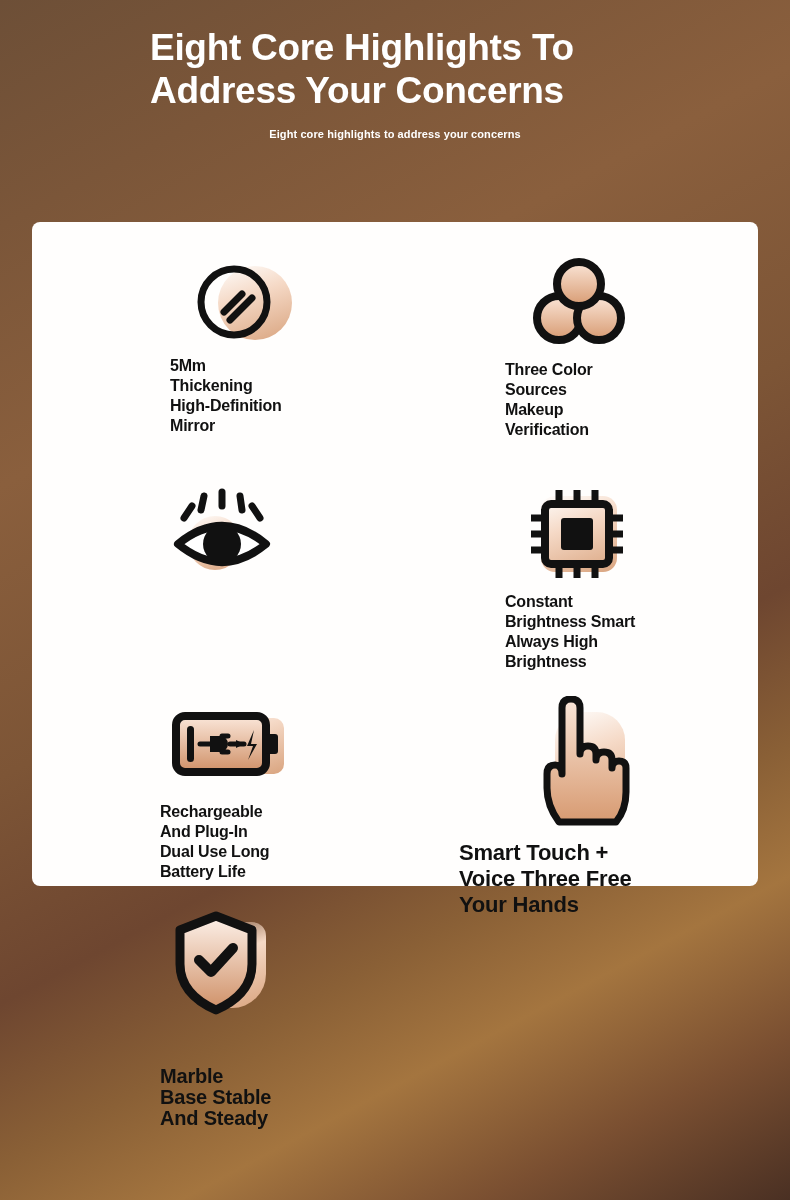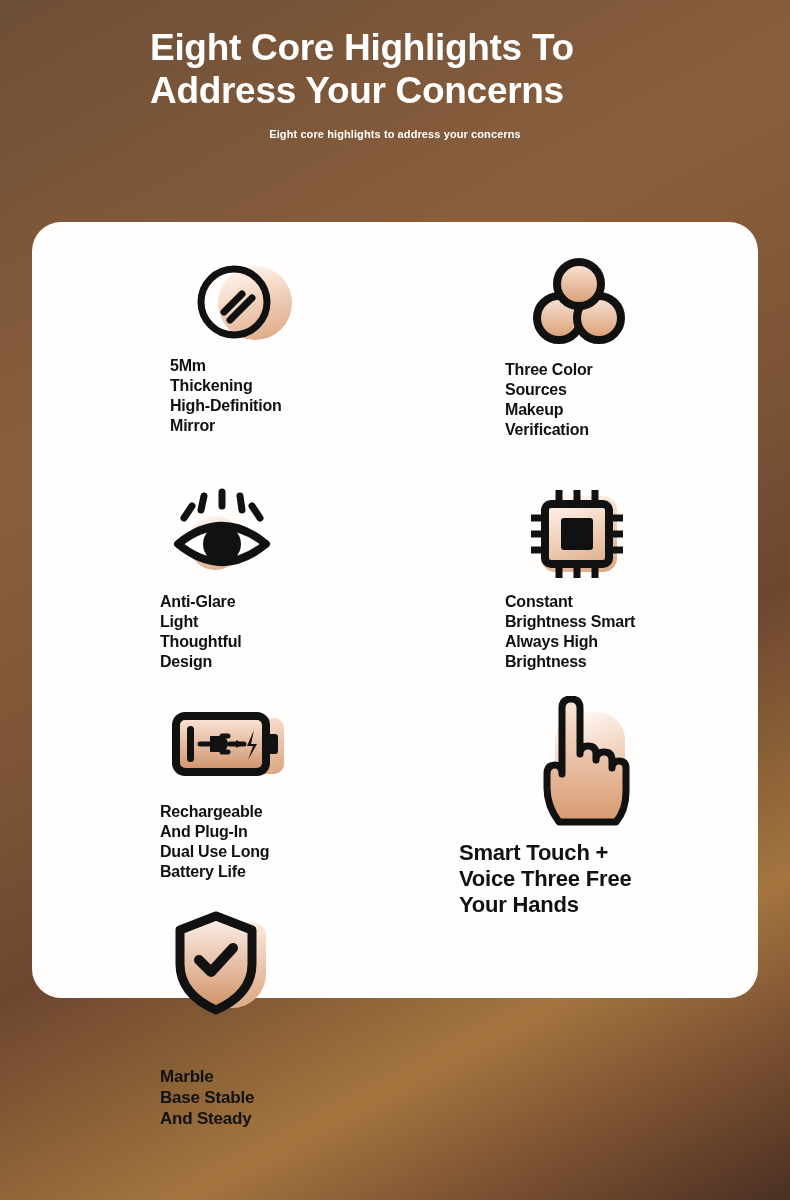--- a/index.html
+++ b/index.html
@@ -51,23 +51,23 @@
     color: #ffffff;
     letter-spacing: 0.1px;
   }
 
   
   .card {
     position: absolute;
     left: 32px;
     top: 222px;
     width: 726px;
-    height: 776px;
+    height: 664px;
     background: #fffefd;
-    border-radius: 29px;
+    border-radius: 8px;
   }
 
   .grid {
     position: absolute;
     left: 0;
     top: 0;
     width: 100%;
     height: 100%;
     display: grid;
     grid-template-columns: 1fr 1fr;
@@ -122,21 +122,21 @@
   .cell-5 .icon-wrap { margin-left: 22px; margin-bottom: 10px; }
   .cell-6 { padding-left: 100px; }
   .cell-6 .icon-wrap { margin-left: 10px; margin-bottom: 10px; }
 
   .cell-7 { padding-left: 64px; }
   .cell-7 .icon-wrap { margin-left: 70px; width: 110px; height: 130px; margin-bottom: 14px; }
   .cell-7 .cell-label { font-size: 22px; line-height: 26px; max-width: 250px; }
 
   .cell-8 { padding-left: 100px; }
   .cell-8 .icon-wrap { margin-left: 8px; width: 110px; height: 110px; margin-bottom: 10px; }
-  .cell-8 .cell-label { font-size: 17px; line-height: 21px; margin-top: 48px; }
+  .cell-8 .cell-label { font-size: 20px; line-height: 21px; margin-top: 48px; }
 </style>
 </head>
 <body>
 
 <div class="header">
   <h1 class="header-title">Eight Core Highlights To Address Your Concerns</h1>
   <div class="header-sub">Eight core highlights to address your concerns</div>
 </div>
 
 <div class="card">
@@ -184,24 +184,20 @@
         <svg width="110" height="96" viewBox="0 0 110 96">
           <line x1="14" y1="32" x2="22" y2="20" stroke="#111" stroke-width="7" stroke-linecap="round"></line>
           <line x1="31" y1="24" x2="34" y2="10" stroke="#111" stroke-width="7" stroke-linecap="round"></line>
           <line x1="52" y1="20" x2="52" y2="6" stroke="#111" stroke-width="7" stroke-linecap="round"></line>
           <line x1="72" y1="24" x2="70" y2="10" stroke="#111" stroke-width="7" stroke-linecap="round"></line>
           <line x1="90" y1="32" x2="82" y2="20" stroke="#111" stroke-width="7" stroke-linecap="round"></line>
           <path d="M8 58 Q52 22 96 58 Q52 94 8 58 Z" fill="#fff" stroke="#111" stroke-width="8" stroke-linejoin="round"></path>
           <circle cx="52" cy="58" r="19" fill="#111"></circle>
         </svg>
       </div>
-      <div class="cell-label">Anti-Glare
-Light
-Thoughtful
-Design</div>
     </div>
 
     <div class="cell cell-5">
       <div class="icon-wrap">
         <div class="blob" style="left:14px; top:10px; width:76px; height:76px; border-radius:14px;"></div>
         <svg width="100" height="96" viewBox="0 0 100 96">
           <g stroke="#111" stroke-width="7" stroke-linecap="butt">
             <line x1="32" y1="4" x2="32" y2="16"></line>
             <line x1="50" y1="4" x2="50" y2="16"></line>
             <line x1="68" y1="4" x2="68" y2="16"></line>

